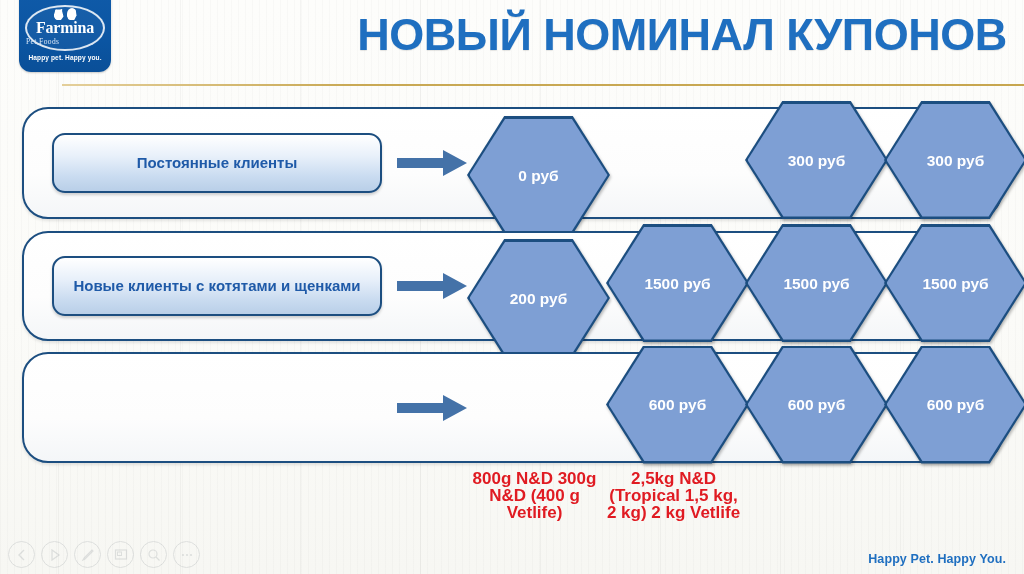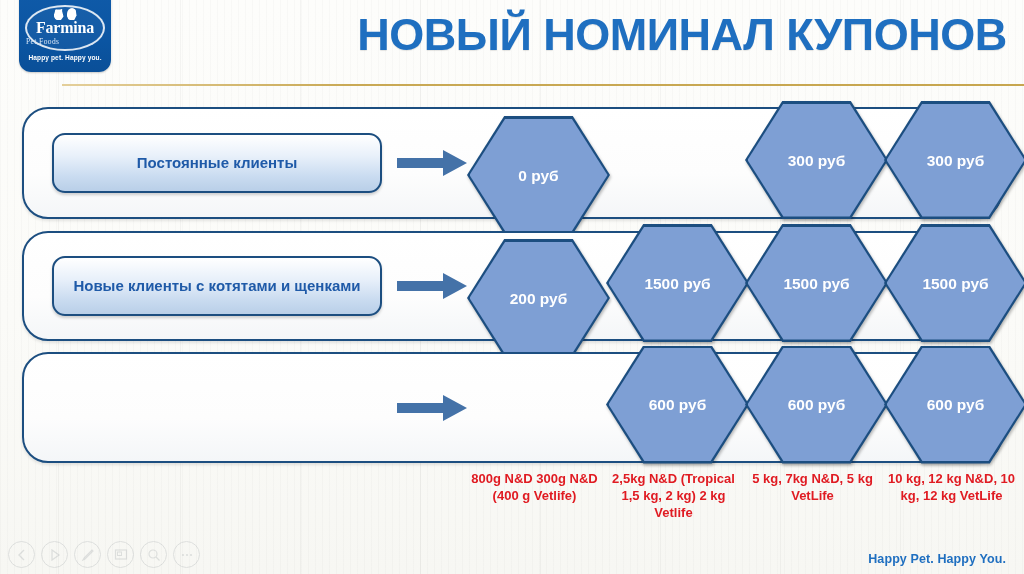--- a/index.html
+++ b/index.html
@@ -214,21 +214,21 @@
     position: absolute;
     left: 465px; top: 470px;
     width: 559px; height: 68px;
   }
   .caption {
     position: absolute;
     top: 0;
     width: 139px;
     text-align: center;
     color: #e01b22;
-    font-size: 13px;
+    font-size: 17px;
     font-weight: bold;
     line-height: 17px;
   }
   .caption.c0 { left: 0px; }
   .caption.c1 { left: 139px; text-align: center; }
   .caption.c2 { left: 278px; }
   .caption.c3 { left: 417px; }
 
   
   #footer-tag {
@@ -369,22 +369,20 @@
         <div class="hexbg"></div>
           <div class="hexfg"></div>
         <span class="hextxt">600 руб</span>
       </div>
     </div>
   </div>
 
   <div id="captions">
     <div class="caption c0">800g N&amp;D 300g N&amp;D (400 g Vetlife)</div>
     <div class="caption c1">2,5kg N&amp;D (Tropical 1,5 kg, 2 kg) 2 kg Vetlife</div>
-    <div class="caption c2">5 kg, 7kg N&amp;D, 5 kg VetLife</div>
-    <div class="caption c3">10 kg, 12 kg N&amp;D,  10 kg, 12 kg  VetLife</div>
   </div>
 
   <div id="footer-tag">Happy Pet. Happy You.</div>
 
   <div id="toolbar">
     <div class="tb-btn">
       <svg width="12" height="12" viewBox="0 0 12 12">
         <path d="M8 1 L3 6 L8 11" fill="none" stroke="currentColor" stroke-width="1.4"></path>
       </svg>
     </div>

